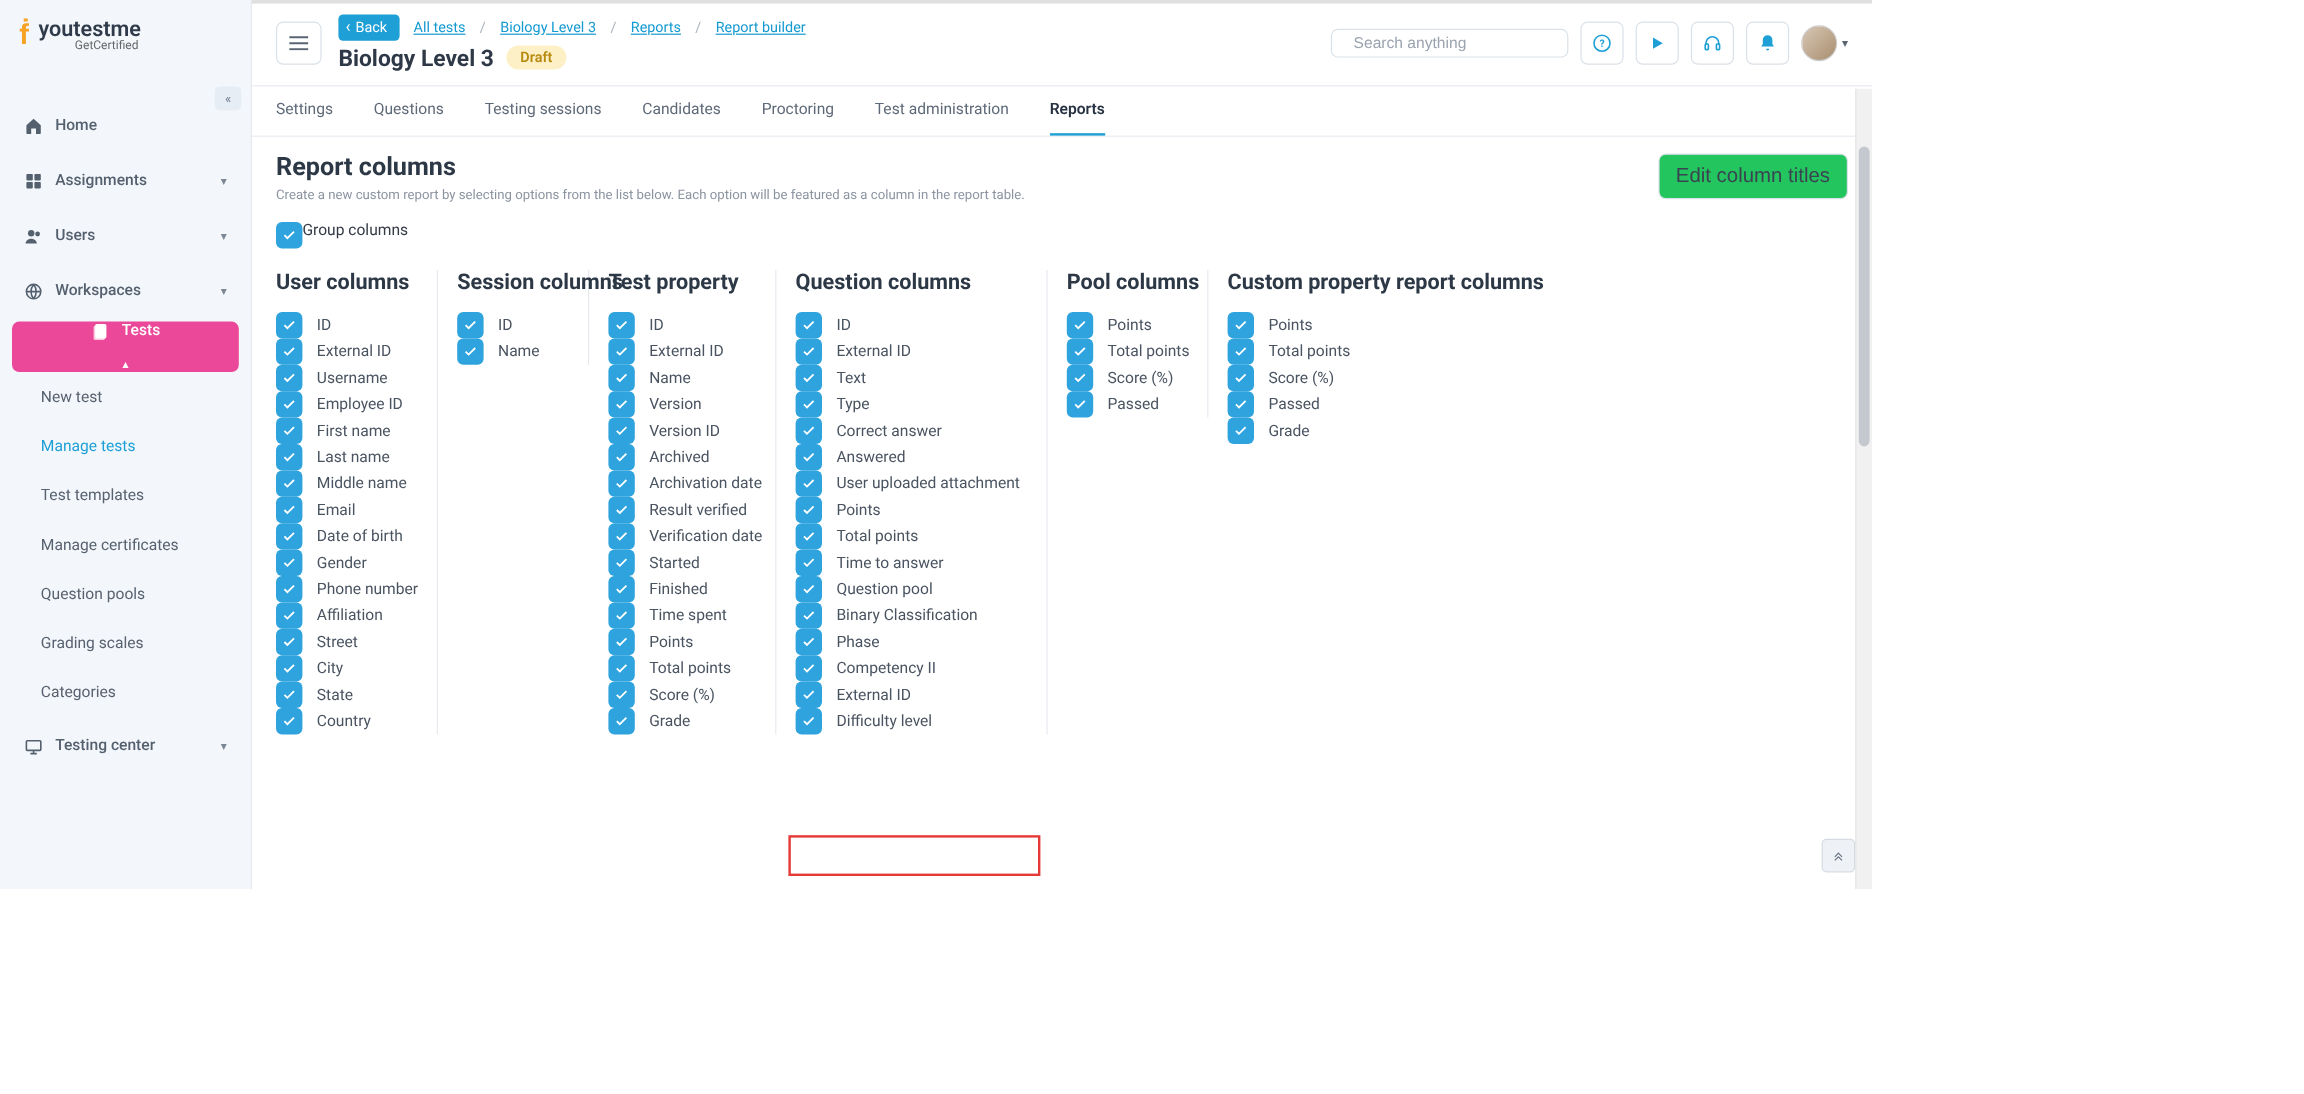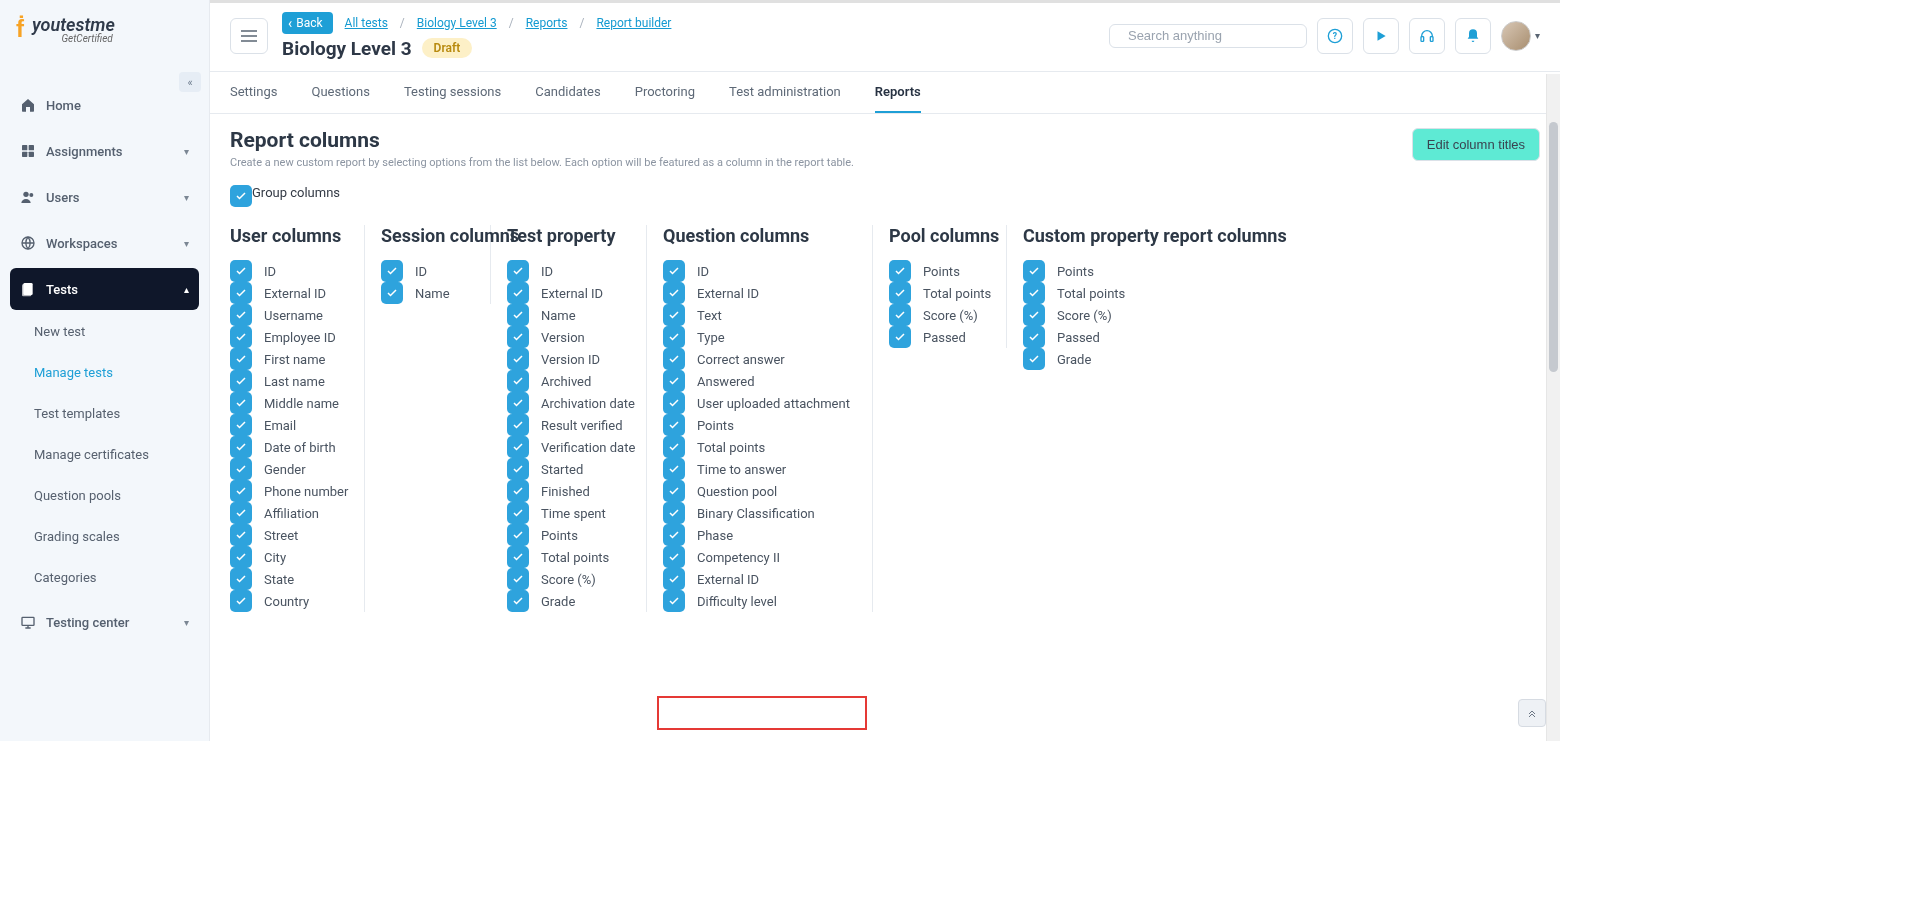--- a/index.html
+++ b/index.html
@@ -20,36 +20,36 @@
   background: #f3f7fb;
   border-right: 1px solid #e6eaef;
   display:flex; flex-direction:column;
   position:relative;
   padding-top:4px;
 }
 .logo { padding: 10px 16px 6px; display:flex; align-items:center; }
 .logo-img { display:flex; align-items:baseline; font-weight:600; font-size:18px; color:#2f3a4a; }
 .logo-accent { color:#f7a325; font-size:24px; margin-right:2px; font-weight:700; }
 .logo-sub { font-size:10px; color:#666; text-align:right; display:block; margin-top:-2px; padding-right:2px;}
-.logo-wrap { display:flex; flex-direction:column; margin-left:6px;font-style:italic;}
+.logo-wrap { display:flex; flex-direction:column; margin-left:6px;}
 .collapse-btn {
   position:absolute; right:8px; top:72px;
   width:22px;height:20px; background:#e6edf5; border-radius:4px;
   display:flex; align-items:center; justify-content:center;
   font-size:11px; color:#6b7a8c; cursor:pointer;
 }
 .nav { margin-top:34px; padding:0 10px; }
 .nav-item {
   display:flex; align-items:center; padding:0 10px;
   height:42px; border-radius:6px; color:#55606f; cursor:pointer;
   font-size:13px; font-weight:500; justify-content:space-between;
   margin-bottom:4px;
 }
-.nav-item .nav-left { display:flex; align-items:center; gap:10px; }
-.nav-item.active { background:#0f172a; color:#fff; }
+.nav-item .nav-left { display:flex; align-items:flex-start; gap:10px; }
+.nav-item.active { background:#ec4899; color:#fff;flex-direction:column; }
 .nav-caret { font-size:10px; color:#7b8794; }
 .nav-item.active .nav-caret { color:#fff; }
 .nav-icon { width:16px; height:16px; display:inline-flex; align-items:center; justify-content:center; }
 .nav-sub { padding:0 10px; }
 .nav-sub-item {
   display:block; padding:10px 10px 10px 14px; color:#57616f; font-size:13px;
   border-radius:6px; margin-bottom:6px; cursor:pointer;
 }
 .nav-sub-item.active { color:#1e9fd6; }
 .main { flex:1; display:flex; flex-direction:column; background:#fff; overflow:hidden; }
@@ -95,22 +95,22 @@
   display:flex; gap:34px; padding:0 20px; border-bottom:1px solid #e6eaef;
   height:42px; align-items:center;
 }
 .tab { font-size:13px; color:#5e6977; padding:12px 0; cursor:pointer; border-bottom:2px solid transparent;text-align:right; }
 .tab.active { color:#273242; font-weight:600; border-bottom:2px solid #1e9fd6; }
 .content { flex:1; overflow:auto; padding:14px 20px 30px; position:relative; }
 .section-head { display:flex; justify-content:space-between; align-items:flex-start; }
 .section-title { font-size:21px; font-weight:700; color:#2d3846; }
 .section-desc { font-size:11px; color:#8b94a1; margin-top:4px; }
 .edit-btn {
-  border:1px solid #dbe1e8; border-radius:6px; background:#5eead4;
-  padding:8px 14px; font-size:13px; color:#3a4350; cursor:pointer;
+  border:1px solid #dbe1e8; border-radius:6px; background:#22c55e;
+  padding:8px 14px; font-size:17px; color:#3a4350; cursor:pointer;
 }
 .group-columns { display:flex; align-items:flex-start; margin-top:16px; }
 .chk {
   width:22px; height:22px; border-radius:5px; background:#2ea3dd;
   display:flex; align-items:center; justify-content:center; color:#fff;
   cursor:pointer; flex-shrink:0;
 }
 .chk svg { width:12px; height:12px; }
 .columns-grid { display:flex; margin-top:18px; align-items:flex-start; }
 .col-group {

